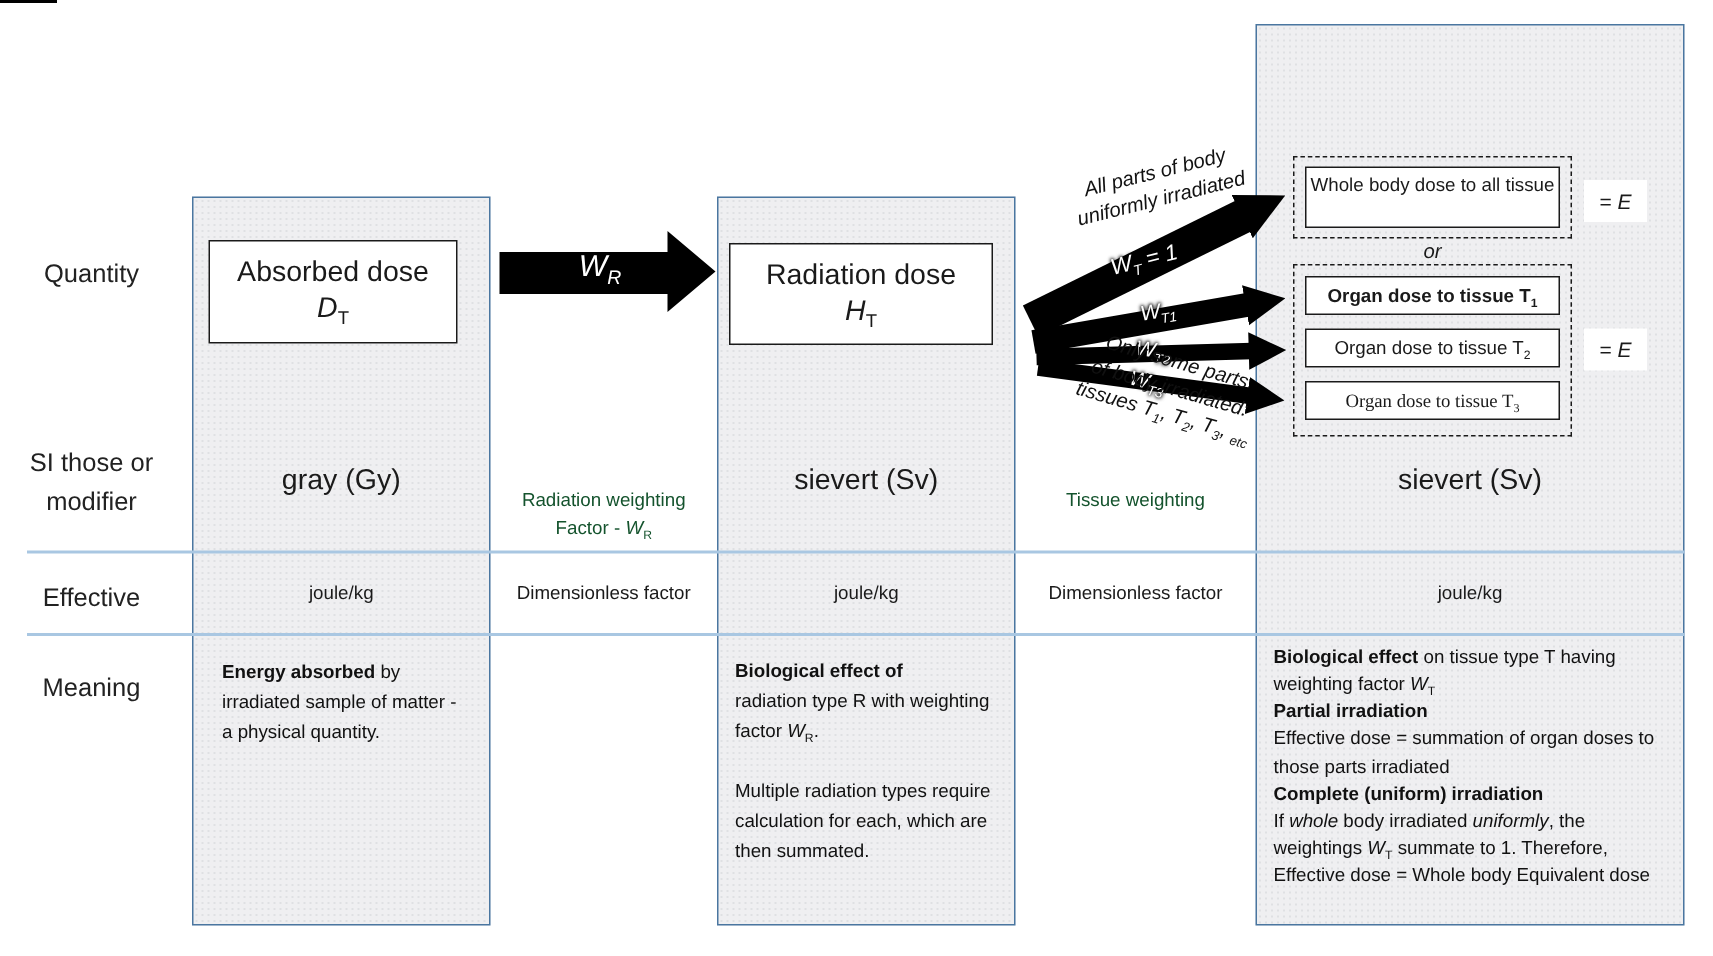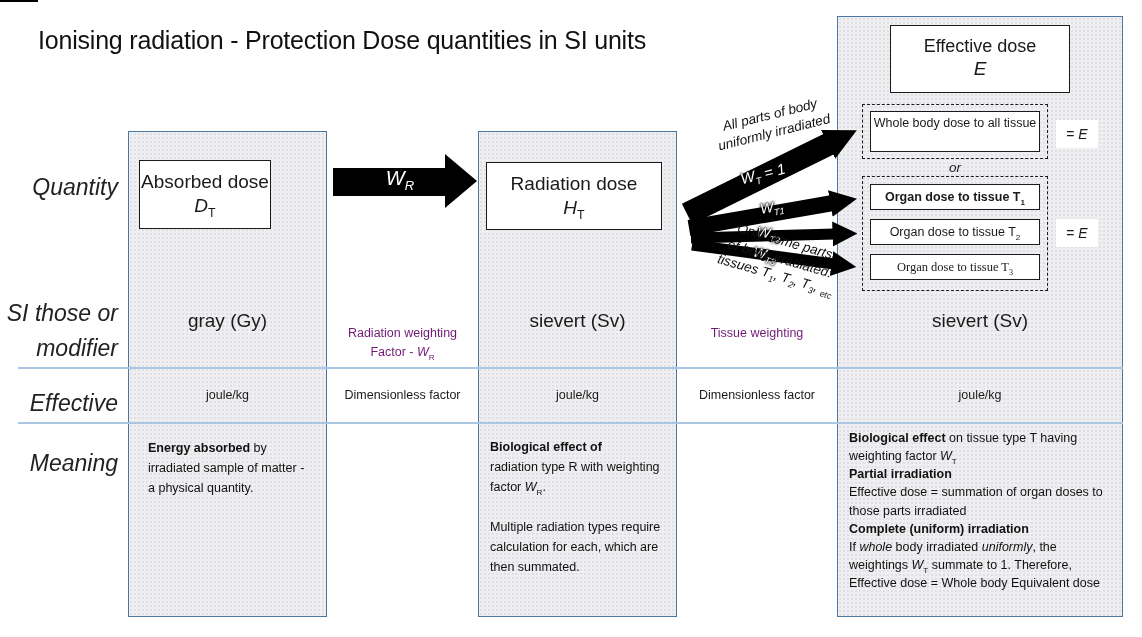--- a/index.html
+++ b/index.html
@@ -18,27 +18,27 @@
     background-size:4px 4px;
     border:1.6px solid #4a76a0;
     box-sizing:border-box;
   }
   .col1{left:128px;top:131px;width:199px;height:486px;}
   .col2{left:478px;top:131px;width:199px;height:486px;}
   .col3{left:837px;top:16px;width:286px;height:601px;}
   .hline{height:2px;background:#a9c7e2;left:18px;width:1105px;}
   .hline1{top:367px;}
   .hline2{top:422px;}
-  .rowlabel{left:4px;width:114px;text-align:right;font-style:italic;font-size:23px;color:#222;line-height:1.5;}
+  .rowlabel{left:4px;width:114px;text-align:center;font-size:17px;color:#222;line-height:1.5;}
   .qlabel{top:170px;}
   .silabel{top:296px;}
   .dlabel{top:386px;}
   .mlabel{top:446px;}
   .whitebox{background:#fff;border:1.6px solid #1a1a1a;box-sizing:border-box;text-align:center;}
-  .qbox1{left:139px;top:160px;width:132px;height:69px;}
+  .qbox1{left:139px;top:160px;width:166px;height:69px;}
   .qbox2{left:486px;top:162px;width:176px;height:68px;}
   .qbox3{left:890px;top:25px;width:180px;height:68px;}
   .qbox-l1{font-size:19px;margin-top:8px;line-height:1.35;}
   .qbox-l1.sm{font-size:18px;}
   .qbox-l2{font-size:19px;line-height:1.2;}
   .dashedbox{border:1.6px dashed #1a1a1a;box-sizing:border-box;background:transparent;}
   .dash1{left:862px;top:104px;width:186px;height:55px;}
   .dash2{left:862px;top:176px;width:186px;height:115px;}
   .innersolid{background:#fff;border:1.2px solid #1a1a1a;box-sizing:border-box;text-align:center;font-size:12.5px;}
   .wholebody{left:870px;top:111px;width:170px;height:41px;line-height:1.45;padding-top:2px;}
@@ -47,21 +47,21 @@
   .organ2{top:219px;}
   .organ3{top:254px;font-family:Liberation Serif, serif;}
   .eqe{width:42px;height:28px;background:#fff;text-align:center;line-height:28px;font-size:14px;}
   .eqe1{left:1056px;top:120px;}
   .eqe2{left:1056px;top:219px;}
   .orlbl{left:862px;top:160px;width:186px;text-align:center;font-style:italic;font-size:13.5px;}
   .sival{font-size:19px;text-align:center;top:310px;}
   .si1{left:128px;width:199px;}
   .si2{left:478px;width:199px;}
   .si3{left:837px;width:286px;}
-  .gaplbl{font-size:12.5px;text-align:center;line-height:1.5;top:324px;color:#701a75;}
+  .gaplbl{font-size:12.5px;text-align:center;line-height:1.5;top:324px;color:#14532d;}
   .gap1{left:327px;width:151px;}
   .gap2{left:677px;width:160px;}
   .deriv{font-size:12.5px;text-align:center;top:388px;}
   .d1{left:128px;width:199px;}
   .dg1{left:327px;width:151px;}
   .d2{left:478px;width:199px;}
   .dg2{left:677px;width:160px;}
   .d3{left:837px;width:286px;}
   .meaning{font-size:12.5px;line-height:1.6;color:#111;}
   .m1{left:148px;top:438px;width:162px;}
@@ -78,21 +78,20 @@
   .rot{font-style:italic;font-size:13.5px;text-align:center;line-height:1.3;color:#111;}
   .allparts{left:692px;top:106px;width:160px;transform:rotate(-14deg);}
   .onlysome{left:685px;top:232px;width:190px;transform:rotate(16deg);}
 </style>
 </head>
 <body>
 
 <div class="stage">
 
   <div class="abs topline"></div>
-  <div class="abs title">Ionising radiation - Protection Dose quantities in SI units</div>
 
   <div class="abs col col1"></div>
   <div class="abs col col2"></div>
   <div class="abs col col3"></div>
 
   <div class="abs hline hline1"></div>
   <div class="abs hline hline2"></div>
 
   <div class="abs rowlabel qlabel">Quantity</div>
   <div class="abs rowlabel silabel"><span>SI those or</span><br><span>modifier</span></div>
@@ -120,24 +119,20 @@
     <line x1="692" y1="245" x2="834" y2="264" stroke="#000" stroke-width="11" marker-end="url(#headSm)"></line>
   </svg>
 
   <div class="abs whitebox qbox1">
     <div class="qbox-l1">Absorbed dose</div>
     <div class="qbox-l2"><span style="font-style: italic;">D</span><sub>T</sub></div>
   </div>
   <div class="abs whitebox qbox2">
     <div class="qbox-l1">Radiation dose</div>
     <div class="qbox-l2"><span style="font-style: italic;">H</span><sub>T</sub></div>
-  </div>
-  <div class="abs whitebox qbox3">
-    <div class="qbox-l1 sm">Effective dose</div>
-    <div class="qbox-l2"><span style="font-style: italic;">E</span></div>
   </div>
 
   <div class="abs wrlbl"><span style="font-style: italic;">W</span><sub>R</sub></div>
 
   <div class="abs rot allparts"><span>All parts of body</span><br><span>uniformly irradiated</span></div>
   <div class="abs fanlbl wteq1"><span style="font-style: italic;">W</span><sub>T</sub><span> = 1</span></div>
   <div class="abs fanlbl wt1"><span style="font-style: italic;">W</span><sub>T1</sub></div>
   <div class="abs fanlbl wt2"><span style="font-style: italic;">W</span><sub>T2</sub></div>
   <div class="abs fanlbl wt3"><span style="font-style: italic;">W</span><sub>T3</sub></div>
   <div class="abs rot onlysome"><span>Only some parts</span><br><span>of body irradiated:</span><br><span>tissues T</span><sub>1</sub><span>, T</span><sub>2</sub><span>, T</span><sub>3</sub><span>, </span><sub>etc</sub></div>

